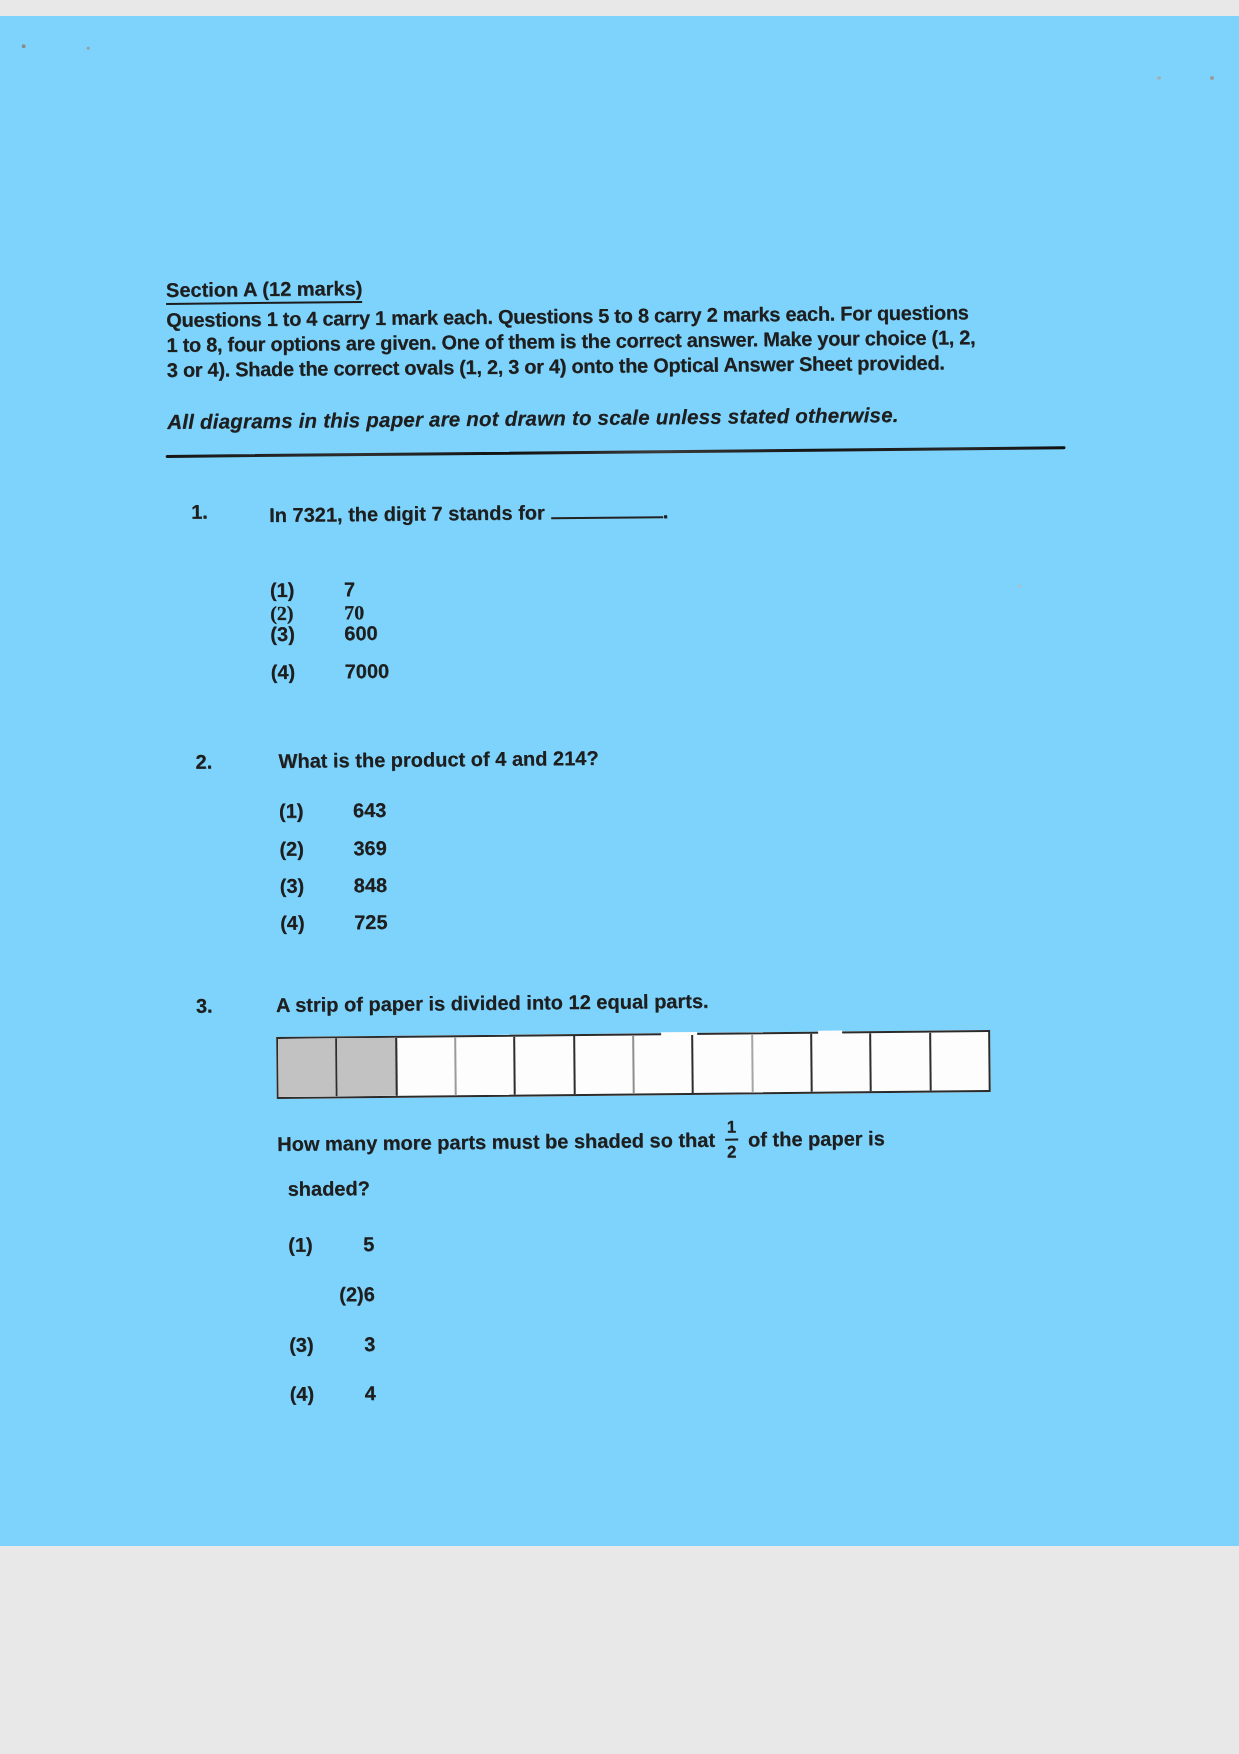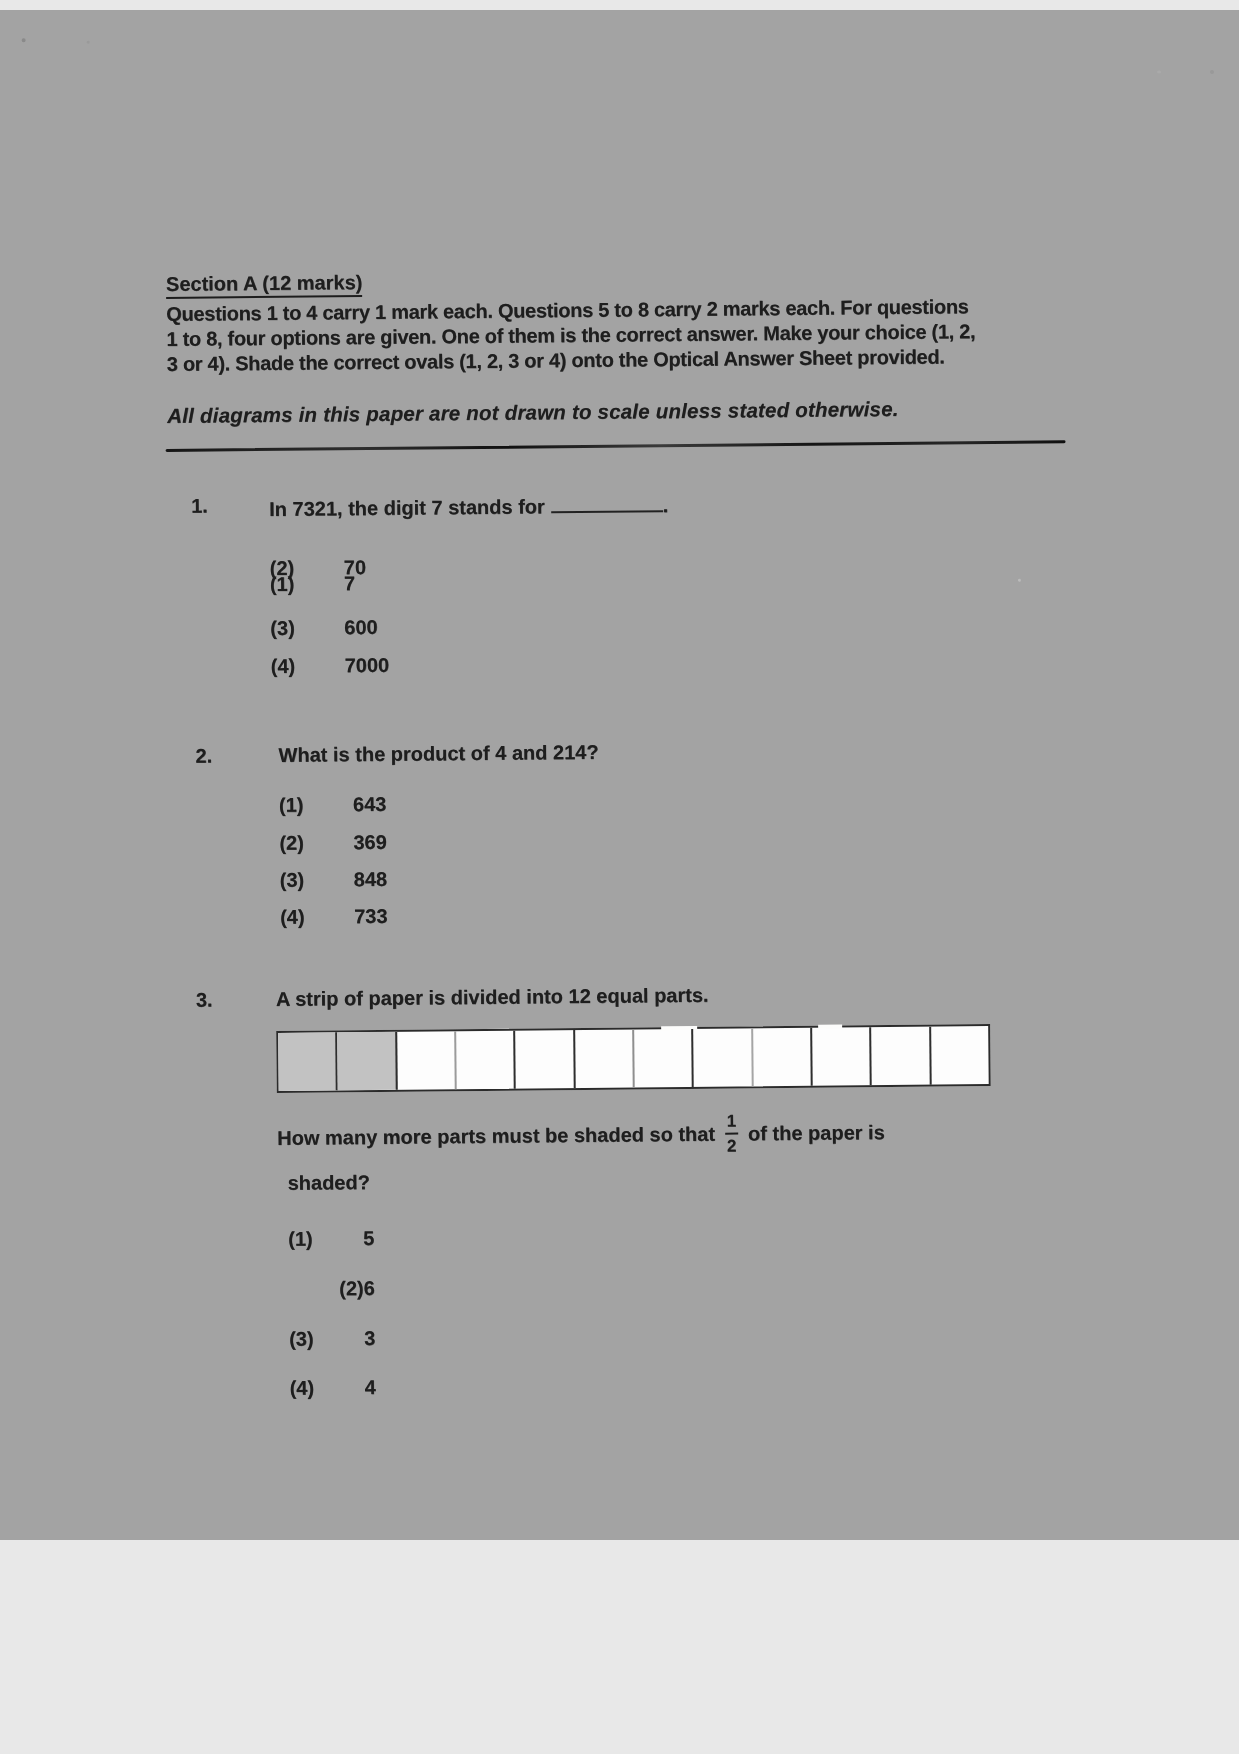--- a/index.html
+++ b/index.html
@@ -1,18 +1,18 @@
 <!DOCTYPE html>
 <html><head>
 <meta charset="utf-8">
 <style>
   html,body{margin:0;padding:0;background:#e8e8e8;}
   .sheet{
-    position:relative;width:1239px;height:1530px;margin:10px auto;
-    background:#a3a3a3;overflow:hidden;
+    position:relative;width:1239px;height:1530px;margin:16px auto;
+    background:#7dd3fc;overflow:hidden;
     font-family:"Liberation Sans", sans-serif;color:#1e1e1e;
   }
   .scan{
     position:absolute;inset:0;
     transform:rotate(-0.55deg);
     transform-origin:60px 900px;
   }
   .scan .txt{ text-shadow:0.3px 0.3px 0.5px rgba(25,25,25,.55); }
 
   
@@ -129,21 +129,21 @@
     <div class="note txt">All diagrams in this paper are not drawn to scale unless stated otherwise.</div>
     <div class="rule"></div>
 
     <div class="qnum txt" style="left:195px;top:486px;">1.</div>
     <div class="qtext txt" style="left:273px;top:486px;">
       <span>In 7321, the digit 7 stands for</span><span class="blank"></span><span>.</span>
     </div>
     <div class="opt txt" style="left:273px;top:565px;">
       <span class="lbl">(1)</span><span class="val">7</span>
     </div>
-    <div class="opt txt" style="left:273px;top:549px;">
+    <div class="opt txt" style="left:273px;top:588px;font-family:Liberation Serif, serif;">
       <span class="lbl">(2)</span><span class="val">70</span>
     </div>
     <div class="opt txt" style="left:273px;top:609px;">
       <span class="lbl">(3)</span><span class="val">600</span>
     </div>
     <div class="opt txt" style="left:273px;top:647px;">
       <span class="lbl">(4)</span><span class="val">7000</span>
     </div>
 
     <div class="qnum txt" style="left:197px;top:736px;">2.</div>
@@ -151,21 +151,21 @@
     <div class="opt txt" style="left:280px;top:786px;">
       <span class="lbl">(1)</span><span class="val">643</span>
     </div>
     <div class="opt txt" style="left:280px;top:824px;">
       <span class="lbl">(2)</span><span class="val">369</span>
     </div>
     <div class="opt txt" style="left:280px;top:861px;">
       <span class="lbl">(3)</span><span class="val">848</span>
     </div>
     <div class="opt txt" style="left:280px;top:898px;">
-      <span class="lbl">(4)</span><span class="val">733</span>
+      <span class="lbl">(4)</span><span class="val">725</span>
     </div>
 
     <div class="qnum txt" style="left:195px;top:980px;">3.</div>
     <div class="qtext txt" style="left:275px;top:980px;">A strip of paper is divided into 12 equal parts.</div>
 
     <div class="strip">
       <div class="strip-gap gap-a"></div>
       <div class="strip-gap gap-b"></div>
     <div class="strip-cell shaded"></div>
         <div class="strip-cell shaded"></div>

